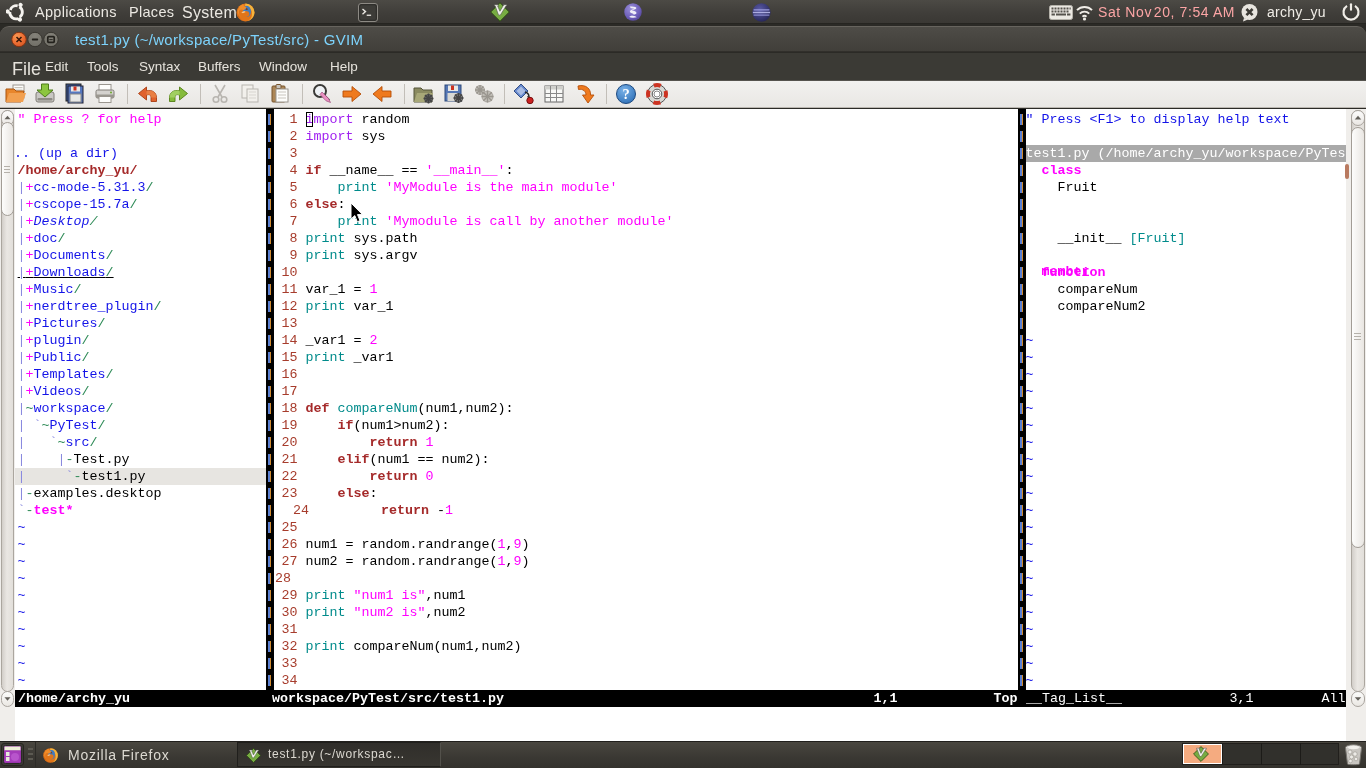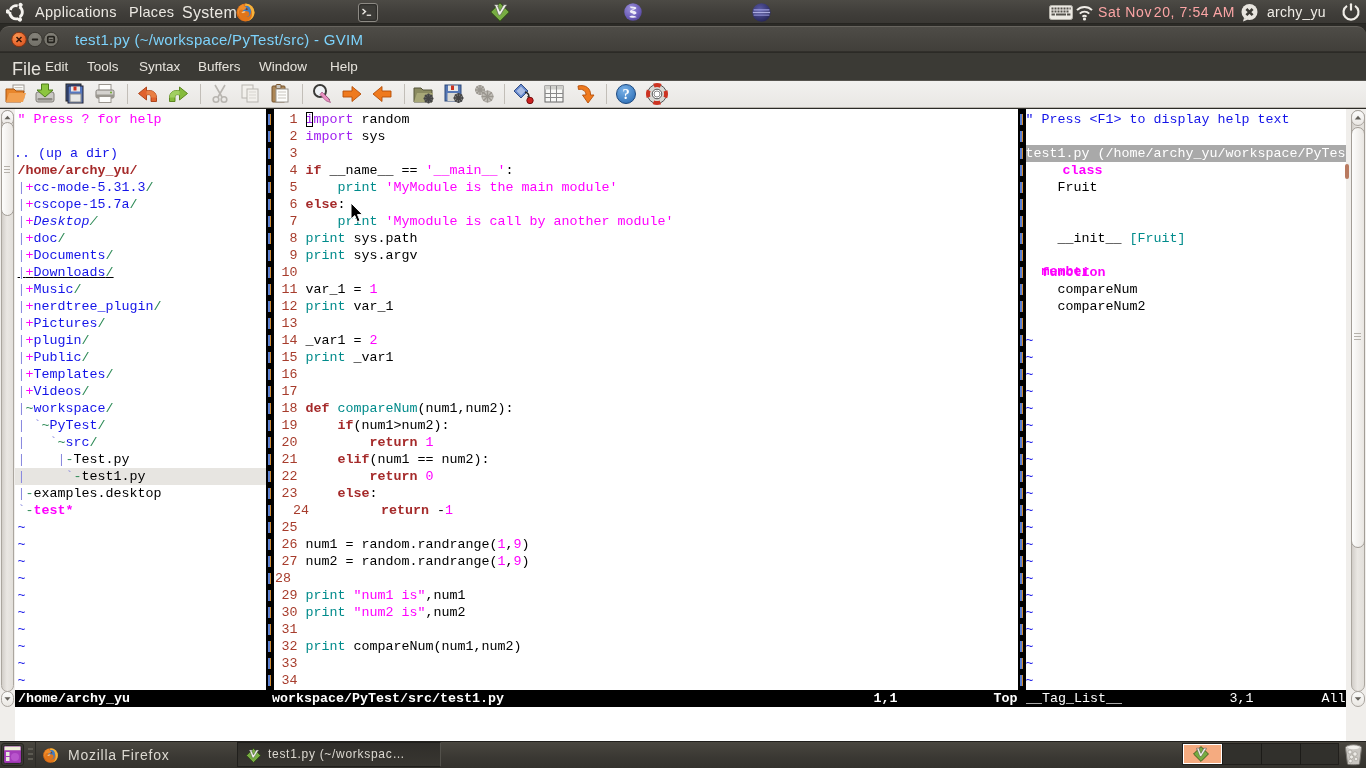--- a/index.html
+++ b/index.html
@@ -387,21 +387,21 @@
 <div class="r" style="left:267px;top:570px;"><span class="ln">&nbsp;28&nbsp;</span></div>
 <div class="r" style="left:273.6px;top:587px;"><span class="ln">&nbsp;29&nbsp;</span><span class="dc">print</span><span class="k">&nbsp;</span><span class="mg">"num1&nbsp;is"</span><span class="k">,num1</span></div>
 <div class="r" style="left:273.6px;top:604px;"><span class="ln">&nbsp;30&nbsp;</span><span class="dc">print</span><span class="k">&nbsp;</span><span class="mg">"num2&nbsp;is"</span><span class="k">,num2</span></div>
 <div class="r" style="left:273.6px;top:621px;"><span class="ln">&nbsp;31&nbsp;</span></div>
 <div class="r" style="left:273.6px;top:638px;"><span class="ln">&nbsp;32&nbsp;</span><span class="dc">print</span><span class="k">&nbsp;compareNum(num1,num2)</span></div>
 <div class="r" style="left:273.6px;top:655px;"><span class="ln">&nbsp;33&nbsp;</span></div>
 <div class="r" style="left:273.6px;top:672px;"><span class="ln">&nbsp;34&nbsp;</span></div>
 <div class="abs" style="left:305.6px;top:112px;width:7px;height:15px;border:1px solid #000"></div>
 <div class="r" style="left:1025.6px;top:111px;"><span class="bl">"&nbsp;Press&nbsp;&lt;F1&gt;&nbsp;to&nbsp;display&nbsp;help&nbsp;text</span></div>
 <div class="r" style="left:1025.6px;top:145px;"><span class="wt">test1.py&nbsp;(/home/archy_yu/workspace/PyTes</span></div>
-<div class="r" style="left:1025.6px;top:162px;padding-left:21px;"><span class="k">&nbsp;&nbsp;</span><span class="mg b">class</span></div>
+<div class="r" style="left:1025.6px;top:162px;"><span class="k">&nbsp;&nbsp;</span><span class="mg b">class</span></div>
 <div class="r" style="left:1025.6px;top:179px;"><span class="k">&nbsp;&nbsp;&nbsp;&nbsp;Fruit</span></div>
 <div class="r" style="left:1025.6px;top:228px;margin-top:35px;"><span class="k">&nbsp;&nbsp;</span><span class="mg b">member</span></div>
 <div class="r" style="left:1025.6px;top:230px;"><span class="k">&nbsp;&nbsp;&nbsp;&nbsp;__init__&nbsp;</span><span class="dc">[Fruit]</span></div>
 <div class="r" style="left:1025.6px;top:264px;"><span class="k">&nbsp;&nbsp;</span><span class="mg b">function</span></div>
 <div class="r" style="left:1025.6px;top:281px;"><span class="k">&nbsp;&nbsp;&nbsp;&nbsp;compareNum</span></div>
 <div class="r" style="left:1025.6px;top:298px;"><span class="k">&nbsp;&nbsp;&nbsp;&nbsp;compareNum2</span></div>
 <div class="r" style="left:1025.6px;top:332px;"><span class="bl">~</span></div>
 <div class="r" style="left:1025.6px;top:349px;"><span class="bl">~</span></div>
 <div class="r" style="left:1025.6px;top:366px;"><span class="bl">~</span></div>
 <div class="r" style="left:1025.6px;top:383px;"><span class="bl">~</span></div>

